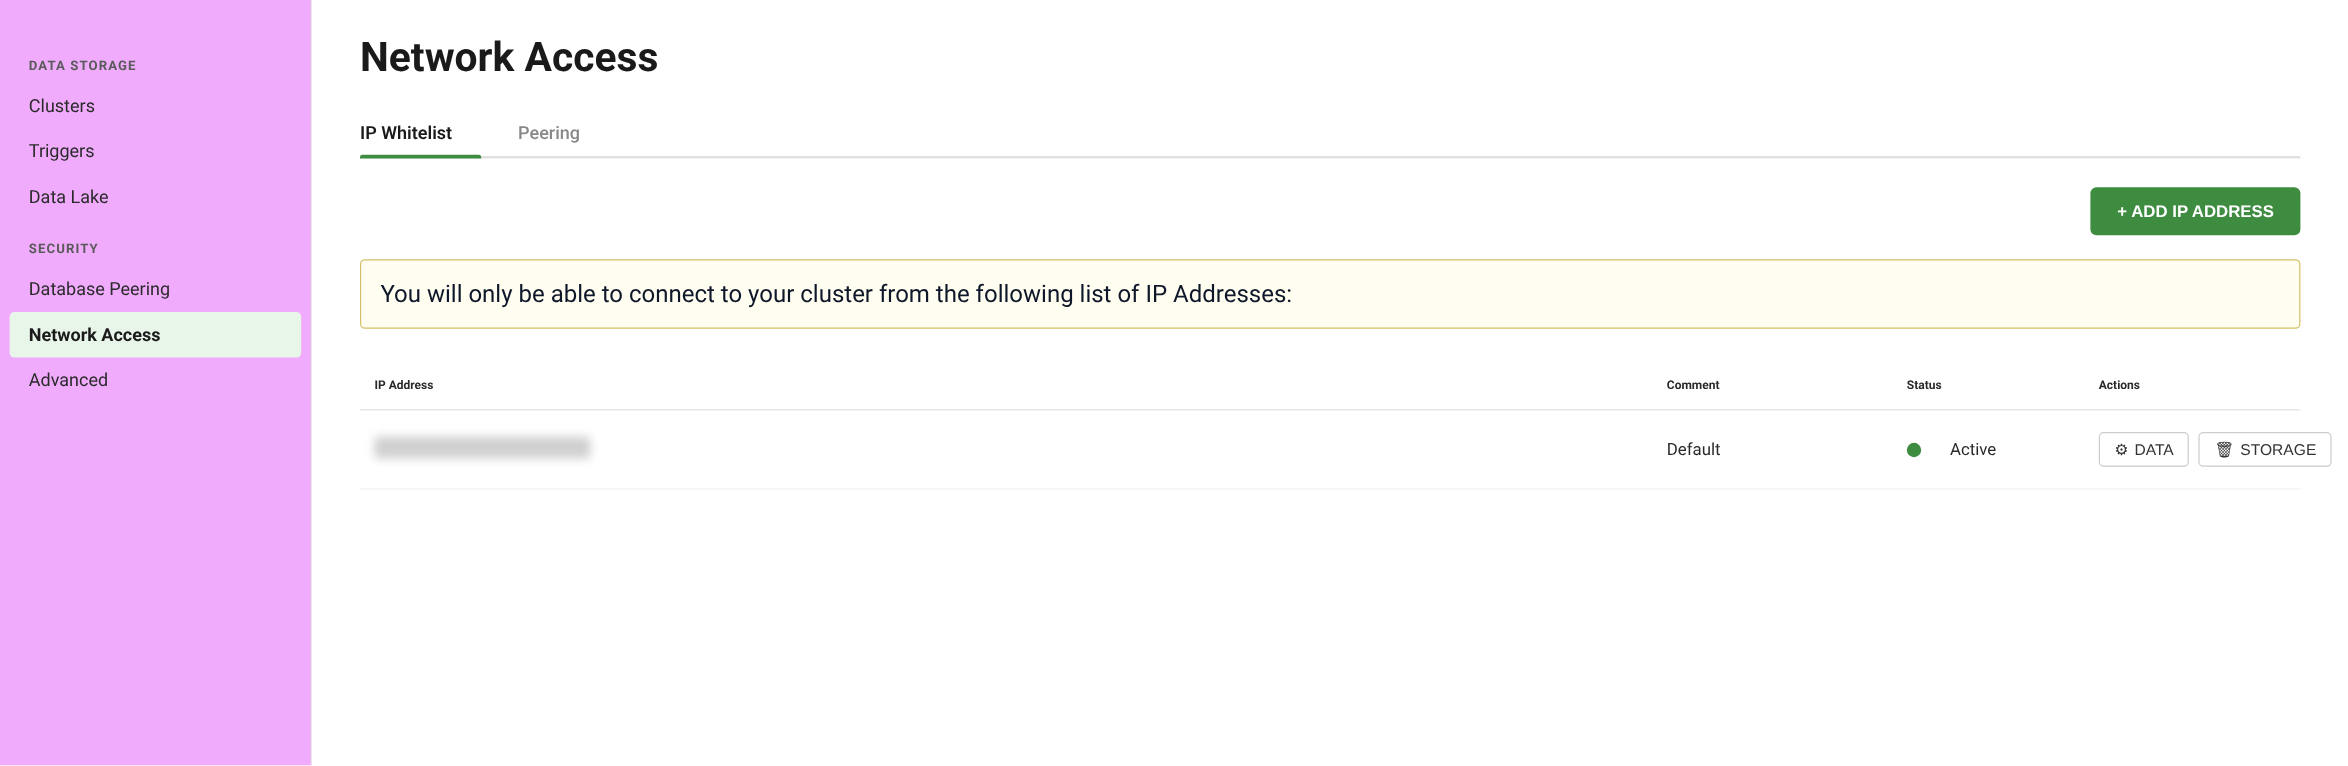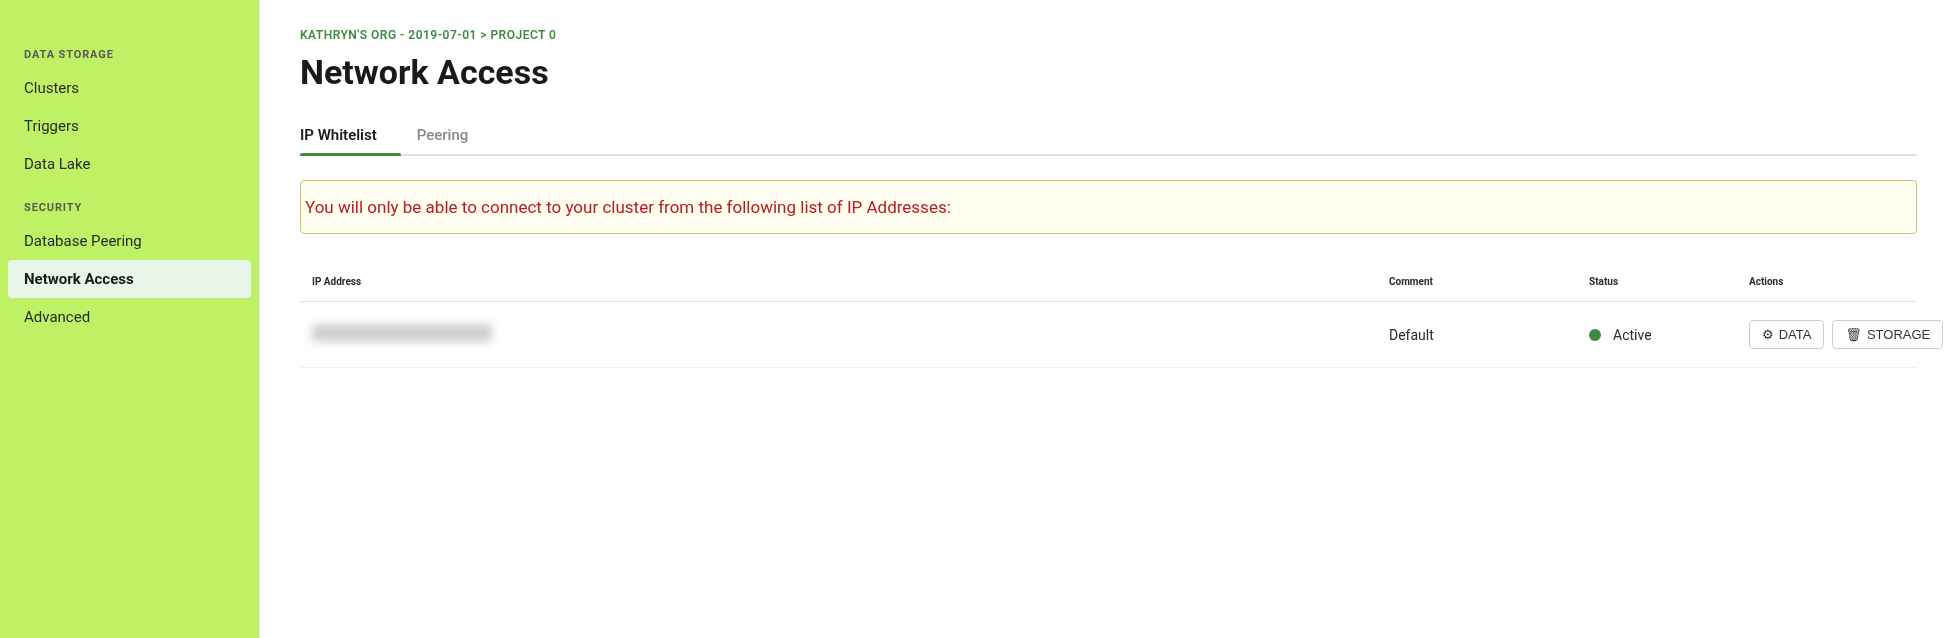--- a/index.html
+++ b/index.html
@@ -11,21 +11,21 @@
       height: 638px;
       overflow: hidden;
     }
 
     
     .sidebar {
       width: 260px;
       min-width: 260px;
       border-right: 1px solid #e8e8e8;
       padding: 30px 0;
-      background: #bef264;
+      background: #f0abfc;
     }
     .sidebar-section-label {
       font-size: 11px;
       font-weight: 700;
       color: #5a5a5a;
       letter-spacing: 0.08em;
       padding: 18px 24px 8px 24px;
       text-transform: uppercase;
     }
     .sidebar-item {
@@ -70,20 +70,21 @@
       color: #1a1a1a;
       margin-bottom: 24px;
     }
 
     
     .tabs {
       display: flex;
       border-bottom: 2px solid #e0e0e0;
       margin-bottom: 24px;
       position: relative;
+      gap: 15px;
     }
     .tab {
       font-size: 15px;
       padding: 10px 24px 10px 0;
       margin-right: 16px;
       cursor: pointer;
       color: #888;
       position: relative;
       font-weight: 500;
     }
@@ -120,23 +121,23 @@
       display: flex;
       align-items: center;
       gap: 6px;
     }
 
     
     .info-box {
       border: 1px solid #d4c06a;
       background: #fffef0;
       border-radius: 4px;
-      padding: 16px 4px;
-      font-size: 17px;
-      color: #b91c1c;
+      padding: 16px 16px;
+      font-size: 20px;
+      color: #0f172a;
       margin-bottom: 28px;
     }
 
     
     .table-wrapper {
       width: 100%;
     }
     .table-header {
       display: grid;
       grid-template-columns: 1fr 200px 160px 180px;
@@ -165,21 +166,21 @@
       display: inline-block;
       background: #d0d0d0;
       border-radius: 3px;
       width: 180px;
       height: 18px;
       filter: blur(4px);
     }
     .status-cell {
       display: flex;
       align-items: center;
-      gap: 12px;
+      gap: 24px;
     }
     .status-dot {
       width: 12px;
       height: 12px;
       border-radius: 50%;
       background: #3d8c40;
       display: inline-block;
     }
     .actions-cell {
       display: flex;
@@ -211,31 +212,31 @@
   <div class="sidebar-item">Data Lake</div>
 
   <div class="sidebar-section-label">SECURITY</div>
   <div class="sidebar-item">Database Peering</div>
   <div class="sidebar-item active">Network Access</div>
   <div class="sidebar-item">Advanced</div>
 </div>
 
 <div class="main">
 
-  <div class="breadcrumb">
-    <span>KATHRYN'S ORG - 2019-07-01</span><span> &gt; </span><span>PROJECT 0</span>
-  </div>
 
   <div class="page-title">Network Access</div>
 
   <div class="tabs">
     <div class="tab active">IP Whitelist</div>
     <div class="tab">Peering</div>
   </div>
 
+  <div class="toolbar-row">
+    <button class="btn-add-ip">+ ADD IP ADDRESS</button>
+  </div>
 
   <div class="info-box">You will only be able to connect to your cluster from the following list of IP Addresses:</div>
 
   <div class="table-wrapper">
     <div class="table-header">
       <div class="table-header-cell">IP Address</div>
       <div class="table-header-cell">Comment</div>
       <div class="table-header-cell">Status</div>
       <div class="table-header-cell">Actions</div>
     </div>

